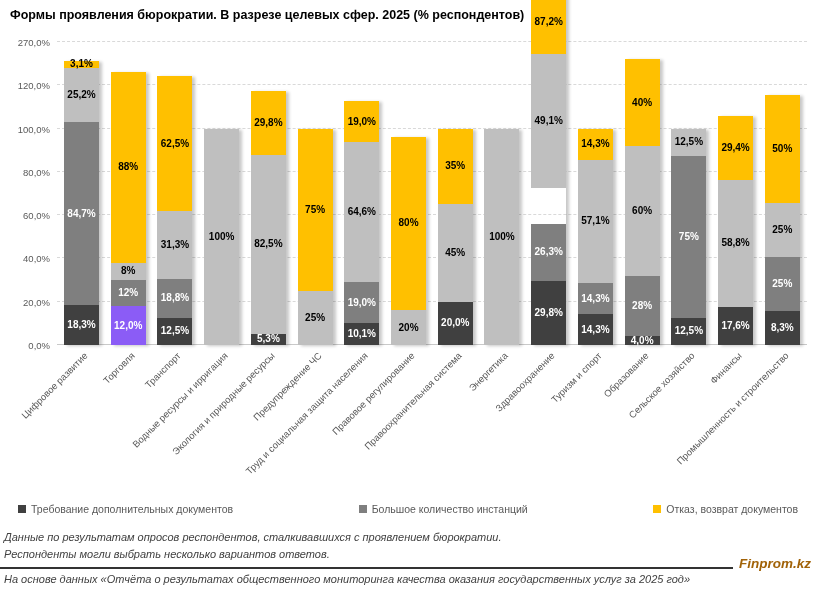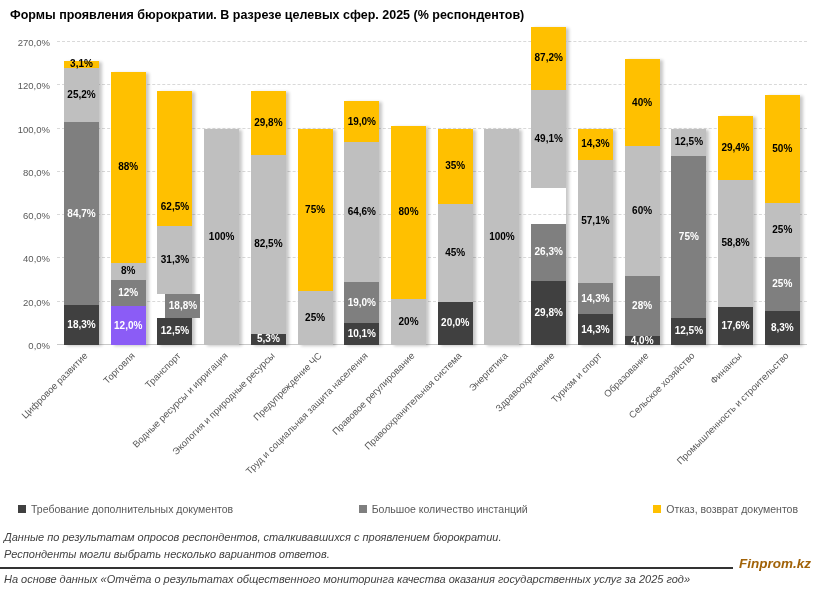--- a/index.html
+++ b/index.html
@@ -93,28 +93,28 @@
             <span class="seg-label" style="color: rgb(0, 0, 0);">8%</span>
           </div>
           <div class="seg" style="height: 190.457px; background: rgb(255, 192, 0);">
             <span class="seg-label" style="color: rgb(0, 0, 0);">88%</span>
           </div>
         </div>
         <div class="bar">
           <div class="seg" style="height: 27.0536px; background: rgb(64, 64, 64);">
             <span class="seg-label" style="color: rgb(255, 255, 255);">12,5%</span>
           </div>
-          <div class="seg" style="height: 24px; background: rgb(127, 127, 127); margin-left: 8px;">
+          <div class="seg" style="height: 39px; background: rgb(127, 127, 127);">
             <span class="seg-label" style="color: rgb(255, 255, 255);">18,8%</span>
           </div>
           <div class="seg" style="height: 67.7421px; background: rgb(191, 191, 191);">
             <span class="seg-label" style="color: rgb(0, 0, 0);">31,3%</span>
           </div>
           <div class="seg" style="height: 135.268px; background: rgb(255, 192, 0);">
-            <span class="seg-label" style="color: rgb(0, 0, 0); margin-top: 48px;">62,5%</span>
+            <span class="seg-label" style="color: rgb(0, 0, 0);">62,5%</span>
           </div>
         </div>
         <div class="bar">
           <div class="seg" style="height: 216.429px; background: rgb(191, 191, 191);">
             <span class="seg-label" style="color: rgb(0, 0, 0);">100%</span>
           </div>
         </div>
         <div class="bar">
           <div class="seg" style="height: 11.4707px; background: rgb(64, 64, 64);">
             <span class="seg-label" style="color: rgb(255, 255, 255);">5,3%</span>
@@ -142,21 +142,21 @@
             <span class="seg-label" style="color: rgb(255, 255, 255);">19,0%</span>
           </div>
           <div class="seg" style="height: 139.813px; background: rgb(191, 191, 191);">
             <span class="seg-label" style="color: rgb(0, 0, 0);">64,6%</span>
           </div>
           <div class="seg" style="height: 41.1214px; background: rgb(255, 192, 0);">
             <span class="seg-label" style="color: rgb(0, 0, 0);">19,0%</span>
           </div>
         </div>
         <div class="bar">
-          <div class="seg" style="height: 46px; background: rgb(191, 191, 191);">
+          <div class="seg" style="height: 35px; background: rgb(191, 191, 191);">
             <span class="seg-label" style="color: rgb(0, 0, 0);">20%</span>
           </div>
           <div class="seg" style="height: 173.143px; background: rgb(255, 192, 0);">
             <span class="seg-label" style="color: rgb(0, 0, 0);">80%</span>
           </div>
         </div>
         <div class="bar">
           <div class="seg" style="height: 43.2857px; background: rgb(64, 64, 64);">
             <span class="seg-label" style="color: rgb(255, 255, 255);">20,0%</span>
           </div>
@@ -172,21 +172,21 @@
             <span class="seg-label" style="color: rgb(0, 0, 0);">100%</span>
           </div>
         </div>
         <div class="bar">
           <div class="seg" style="height: 64.4957px; background: rgb(64, 64, 64);">
             <span class="seg-label" style="color: rgb(255, 255, 255);">29,8%</span>
           </div>
           <div class="seg" style="height: 56.9207px; background: rgb(127, 127, 127); margin-top: 36px;">
             <span class="seg-label" style="color: rgb(255, 255, 255);">26,3%</span>
           </div>
-          <div class="seg" style="height: 98px; background: rgb(191, 191, 191);">
+          <div class="seg" style="height: 134px; background: rgb(191, 191, 191);">
             <span class="seg-label" style="color: rgb(0, 0, 0);">49,1%</span>
           </div>
           <div class="seg" style="height: 62.5479px; background: rgb(255, 192, 0);">
             <span class="seg-label" style="color: rgb(0, 0, 0);">87,2%</span>
           </div>
         </div>
         <div class="bar">
           <div class="seg" style="height: 30.9493px; background: rgb(64, 64, 64);">
             <span class="seg-label" style="color: rgb(255, 255, 255);">14,3%</span>
           </div>

